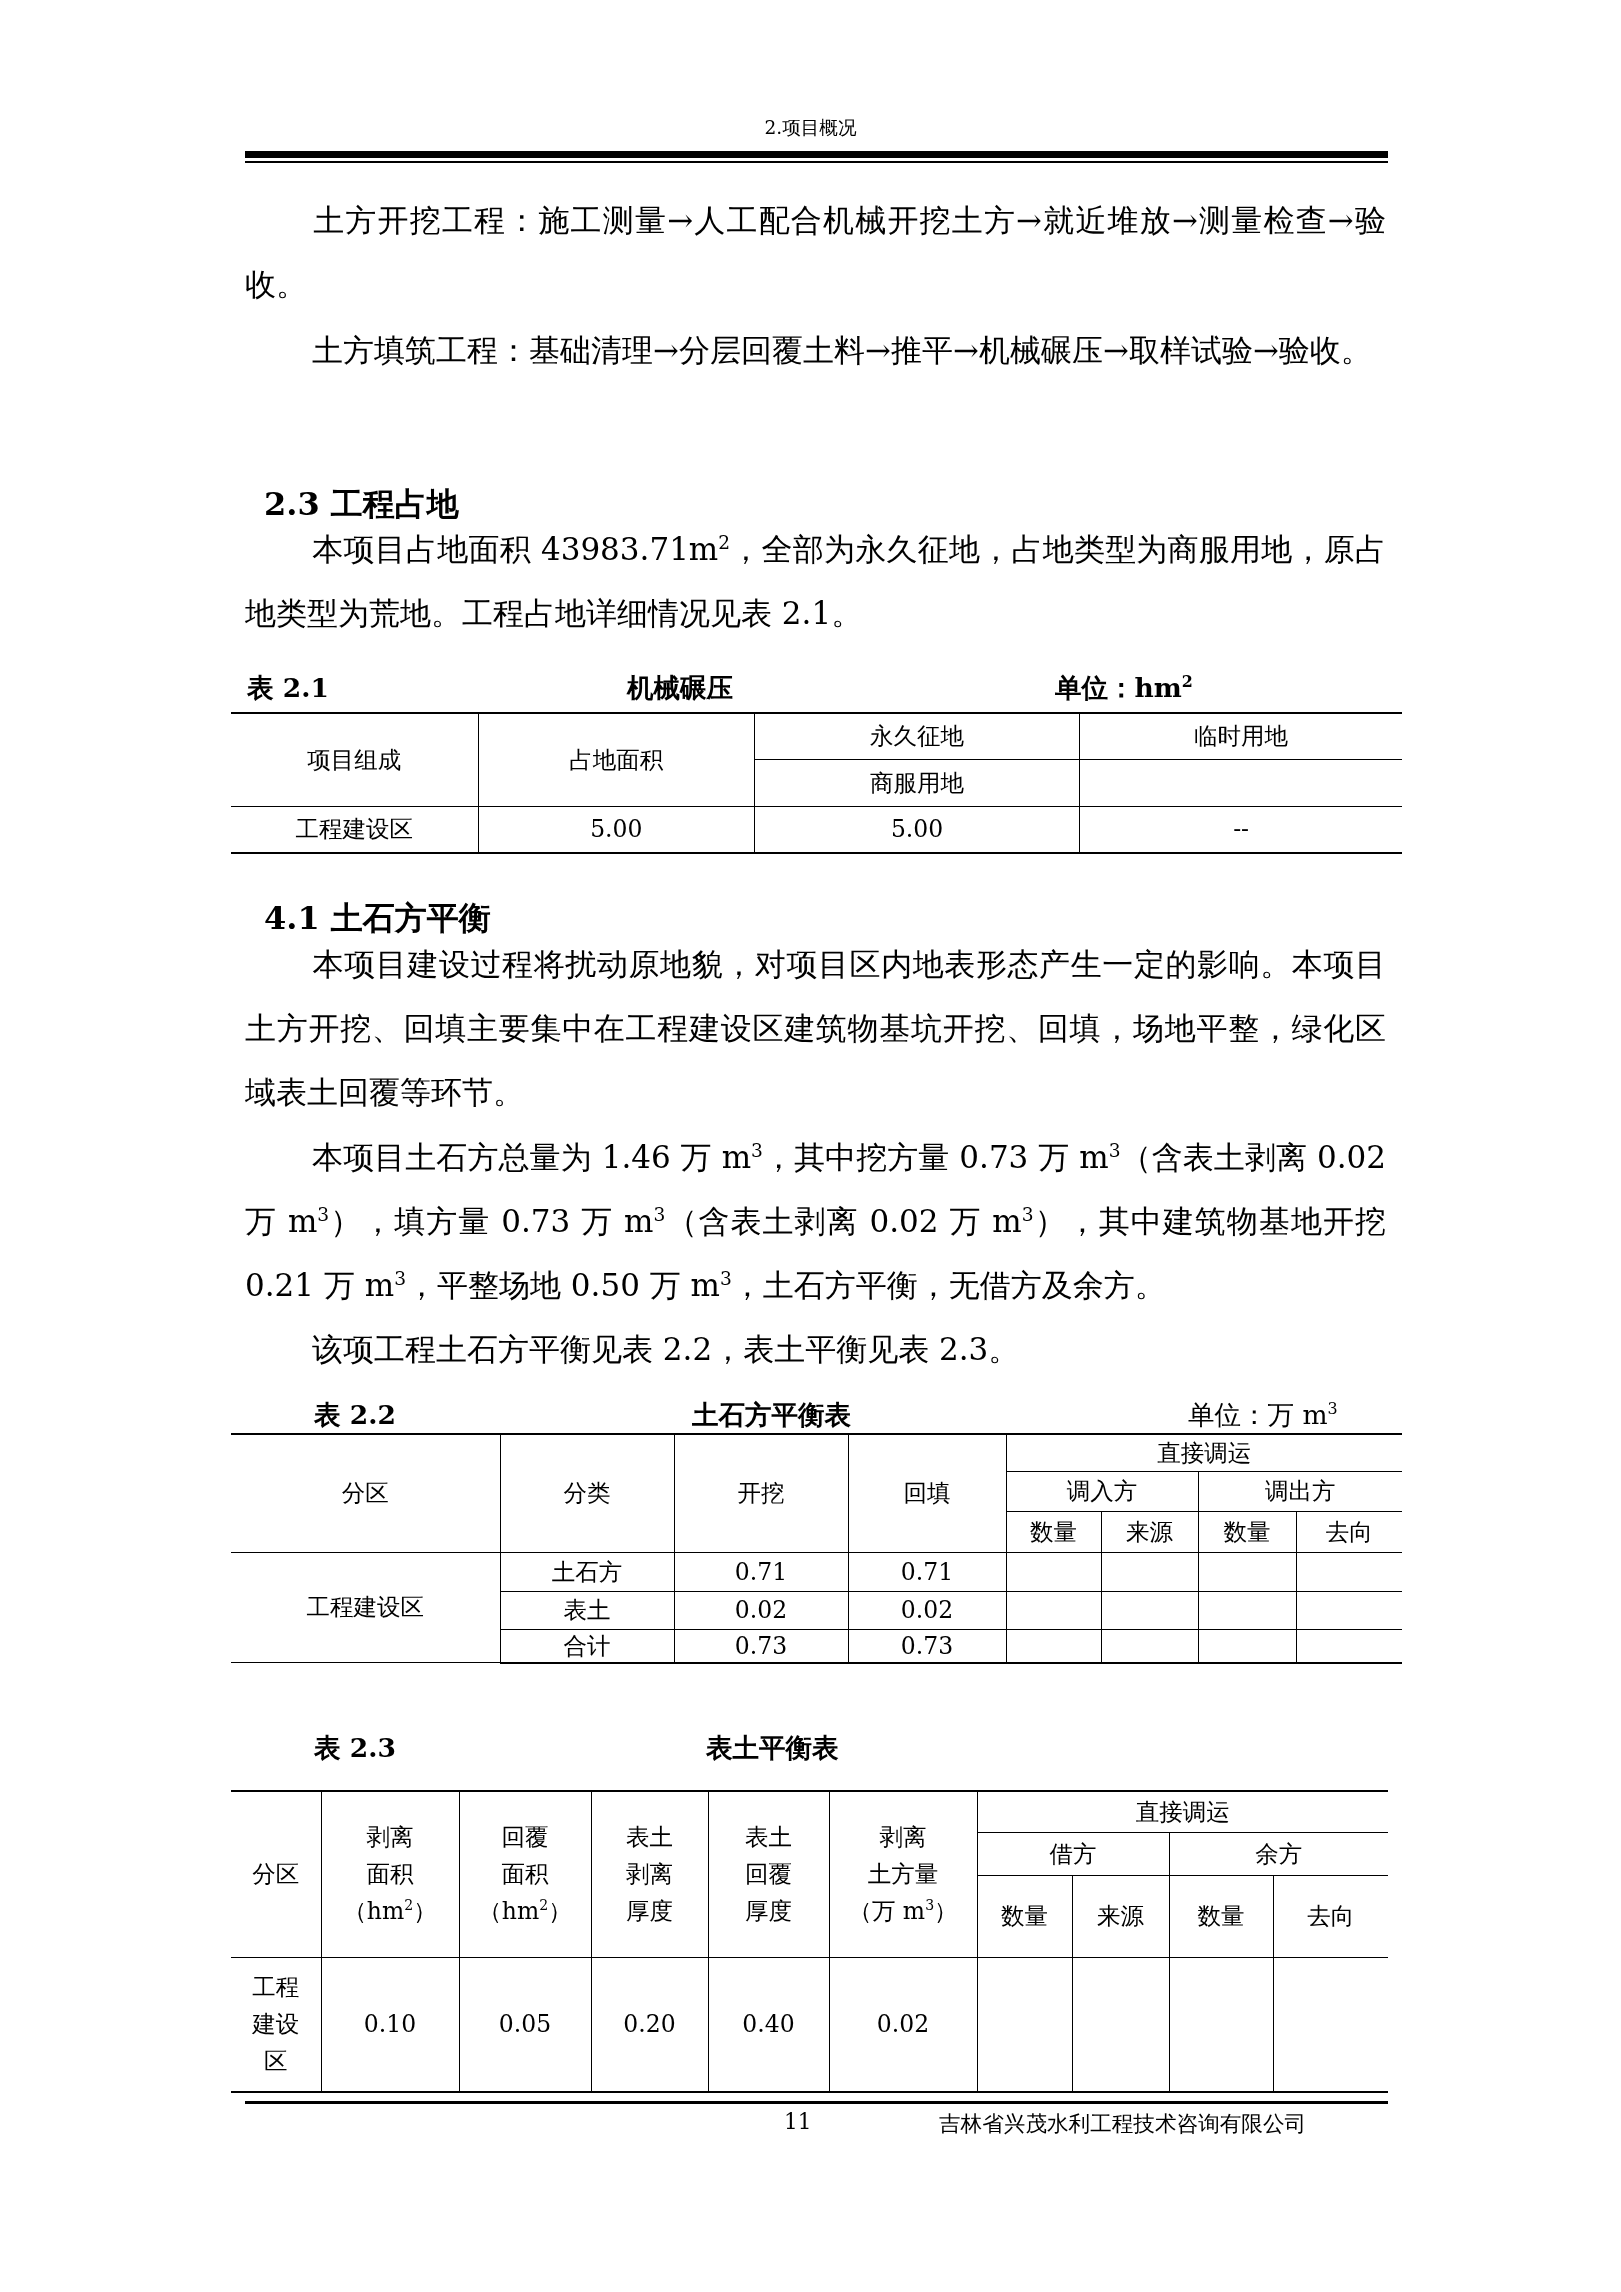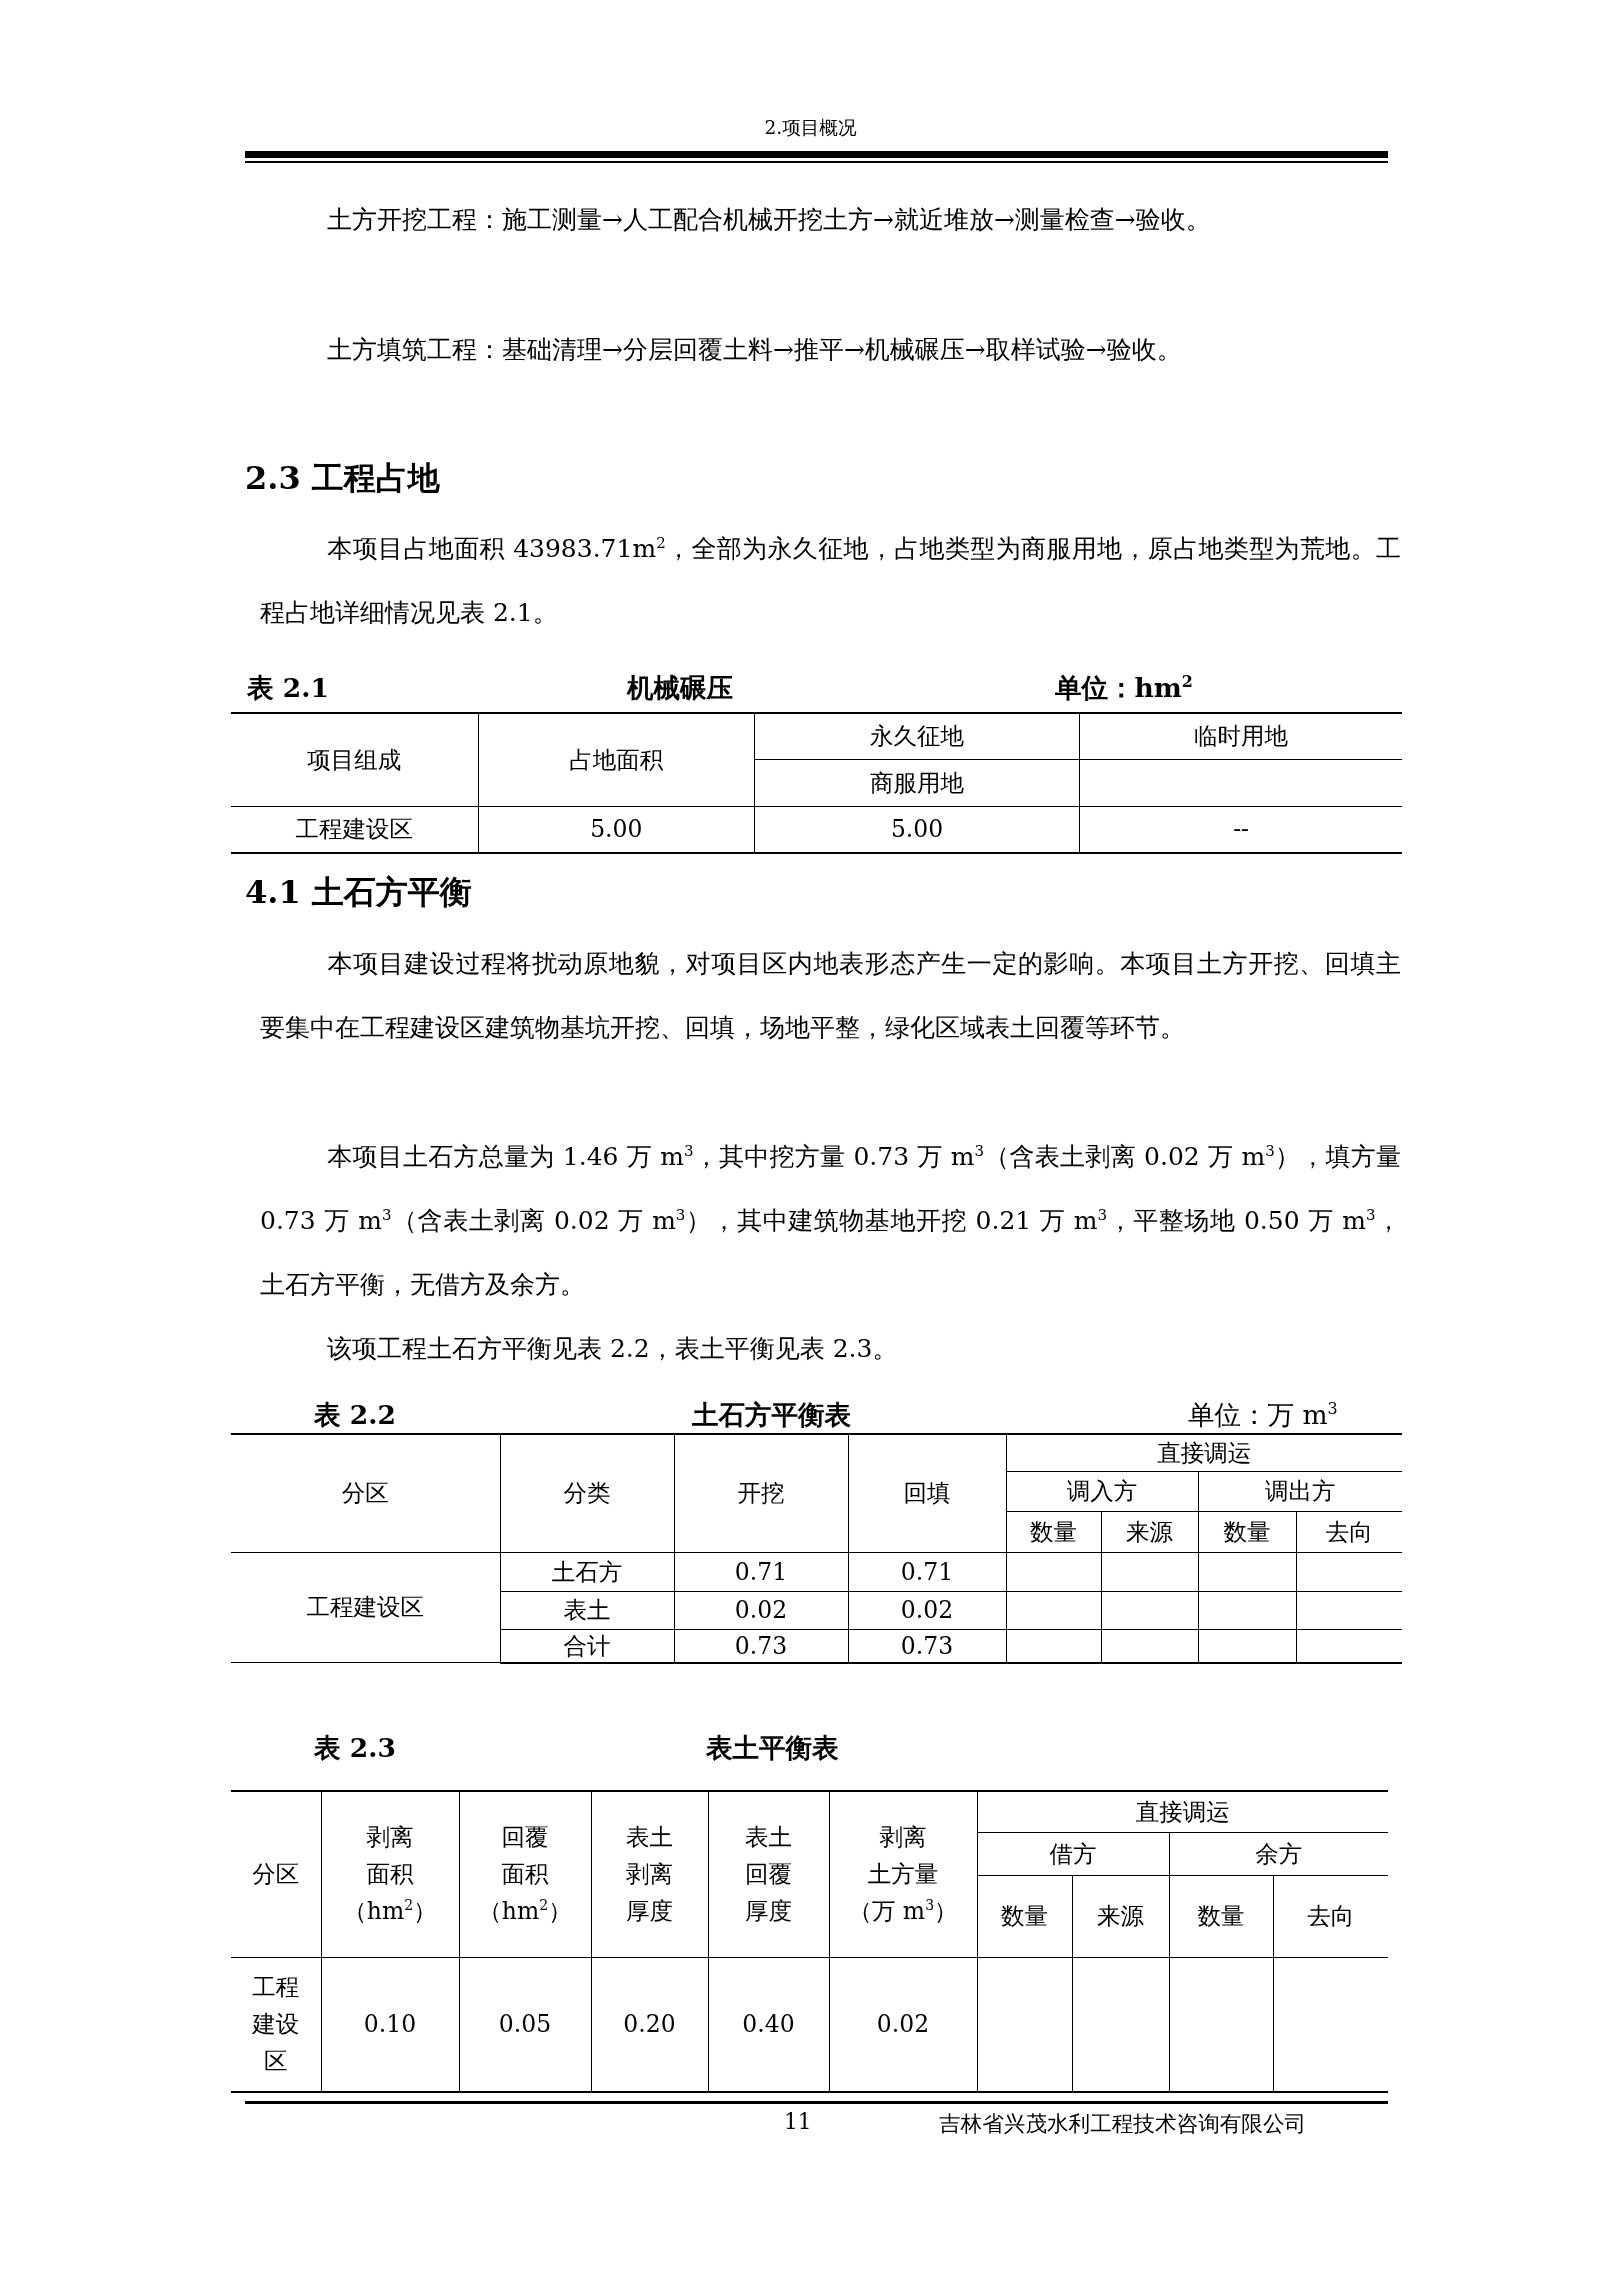--- a/index.html
+++ b/index.html
@@ -2,23 +2,23 @@
 <html><head>
 <meta charset="utf-8">
 <style>
   html, body { margin:0; padding:0; background:#ffffff; }
   body { width:1621px; height:2293px; position:relative; overflow:hidden;
          font-family:"DejaVu Serif","Liberation Serif",serif; color:#000; }
   .abs { position:absolute; }
   .hdr-title { left:0; width:1621px; top:115px; text-align:center; font-size:18.6px; }
   .hdr-rule1 { left:245px; top:151px; width:1143px; height:6.9px; background:#000; }
   .hdr-rule2 { left:245px; top:161px; width:1143px; height:2px; background:#000; }
-  .para { left:260px; width:1141px; font-size:25px; line-height:64px; text-align:justify; text-justify:inter-ideograph; }
+  .para { left:245px; width:1141px; font-size:31px; line-height:64px; text-align:justify; text-justify:inter-ideograph; }
   .para .ind { display:inline-block; width:67px; }
-  .h2 { left:245px; font-size:32px; font-weight:bold; }
+  .h2 { left:264px; font-size:32px; font-weight:bold;margin-top:26px; }
   .cap { font-size:26.5px; font-weight:bold; }
   table.t { position:absolute; border-collapse:collapse; font-size:23.5px; }
   table.t td { border:1.5px solid #000; text-align:center; vertical-align:middle; padding:0; }
   table.t tr:first-child td { border-top:2.5px solid #000; }
   table.t tr:last-child td { border-bottom:2.5px solid #000; }
   table.t td:first-child { border-left:none; }
   table.t td:last-child { border-right:none; }
   .foot-rule { left:245px; top:2101px; width:1143px; height:2.9px; background:#000; }
   .foot-page { left:784px; top:2109px; font-size:21.6px; }
   .foot-co { left:939px; top:2109px; font-size:21.6px; }

